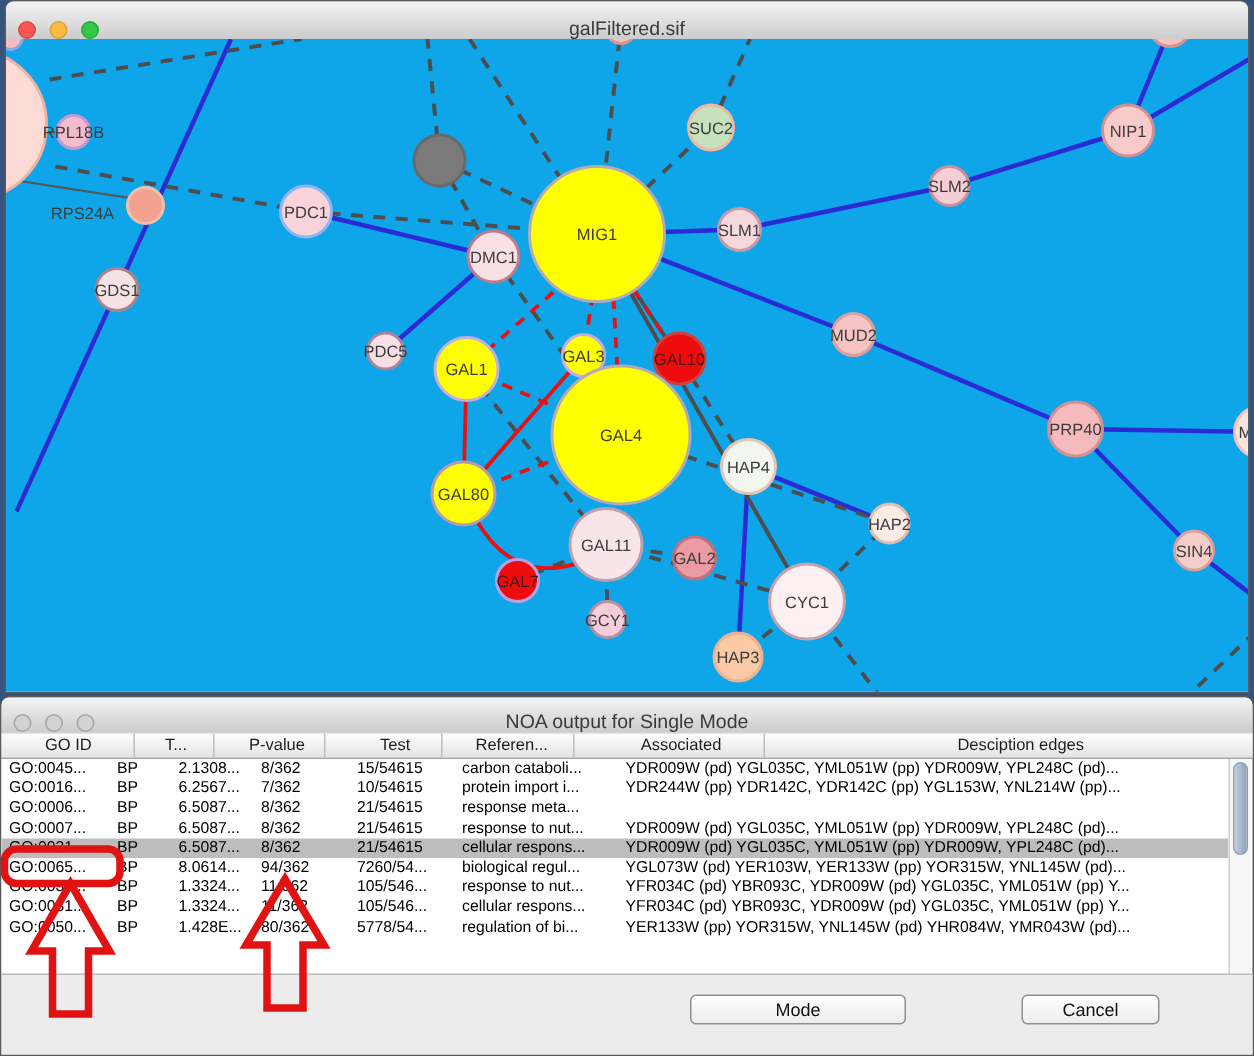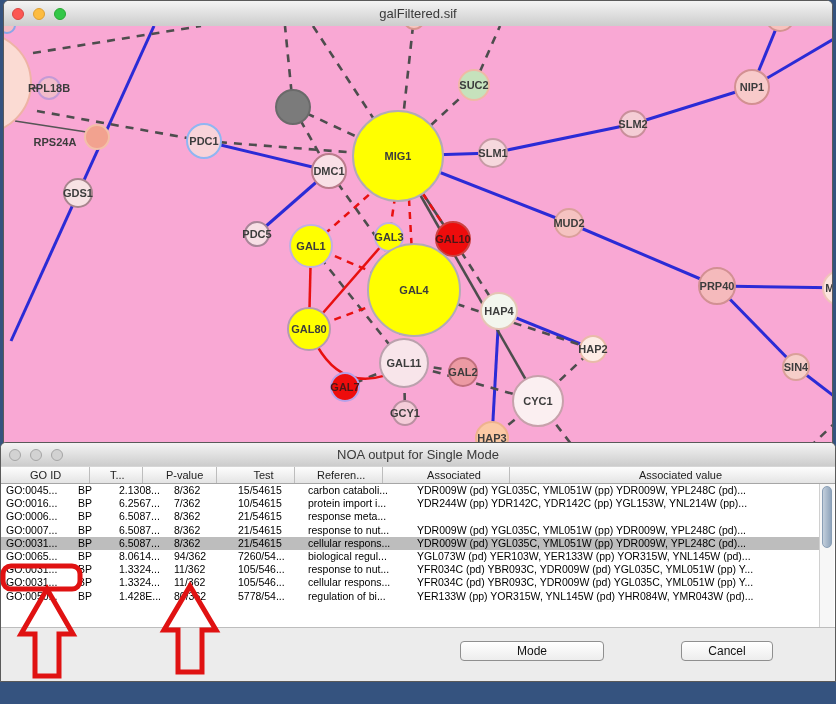--- a/index.html
+++ b/index.html
@@ -1,31 +1,31 @@
 <!DOCTYPE html>
 <html><head>
 <meta charset="utf-8">
 <style>
   html,body{margin:0;padding:0;}
   body{width:836px;height:704px;position:relative;overflow:hidden;background:#35537f;
        font-family:"Liberation Sans","DejaVu Sans",sans-serif;}
   .window{position:absolute;box-sizing:border-box;background:#fff;border:1px solid #5a5a5a;}
   .win-net{left:3px;top:0;width:830px;height:462px;border-radius:6px 6px 0 0;}
-  .win-noa{left:0;top:442px;width:836px;height:240px;border-radius:6px 6px 0 0;}
+  .win-noa{left:0;top:464px;width:836px;height:240px;border-radius:6px 6px 0 0;}
   .titlebar{position:relative;height:25px;background:linear-gradient(#f4f4f4,#cccccc);
             border-bottom:1px solid #9b9b9b;border-radius:5px 5px 0 0;
-            display:flex;align-items:center;padding-left:8px;gap:9px;}
+            display:flex;align-items:flex-end;padding-left:8px;gap:9px;}
   .titlebar2{height:23px;}
   .title{position:absolute;left:0;right:0;text-align:center;font-size:13px;color:#3a3a3a;}
   .tl{width:12px;height:12px;border-radius:50%;box-sizing:border-box;}
   .tl.red{background:#fc5753;border:1px solid #d94744;}
   .tl.yellow{background:#fdbc40;border:1px solid #dd9f34;}
   .tl.green{background:#33c748;border:1px solid #2aa835;}
   .tl.gray{background:#d2d2d2;border:1px solid #a5a5a5;}
-  .canvas{position:absolute;top:25px;left:0;right:0;bottom:0;overflow:hidden;background:#f9a8d4;font-weight:bold;}
+  .canvas{position:absolute;top:25px;left:0;right:0;bottom:0;overflow:hidden;background:#0ea5e9;}
   .edge-blue{stroke:#2b2bd6;stroke-width:3;fill:none;}
   .edge-dashed{stroke:#4d4d4d;stroke-width:2.6;stroke-dasharray:8 7;fill:none;}
   .edge-solid{stroke:#4d4d4d;stroke-width:2.6;fill:none;}
   .edge-red{stroke:#e81010;stroke-width:2.5;fill:none;}
   .edge-reddash{stroke:#e81010;stroke-width:2.5;stroke-dasharray:7 6;fill:none;}
   .edge-thin{stroke:#555;stroke-width:1.5;fill:none;}
   .node{stroke-width:2;}
   .nlabel{font-family:"Liberation Sans","DejaVu Sans",sans-serif;font-size:11px;}
   
   .thead{position:absolute;top:23px;left:0;right:0;height:18px;display:flex;
@@ -194,21 +194,21 @@
     <span class="tl gray"></span>
     <div class="title">NOA output for Single Mode</div>
   </div>
   <div class="thead" id="thead">
       <div class="hcell w0 a-left0">GO ID</div>
       <div class="hcell w1 a-left1">T...</div>
       <div class="hcell w2 a-left2">P-value</div>
       <div class="hcell w3 a-center">Test</div>
       <div class="hcell w4 a-left4">Referen...</div>
       <div class="hcell w5 a-center">Associated</div>
-      <div class="hcell w6 a-center">Associated value</div>
+      <div class="hcell w6 a-center">Desciption edges</div>
     </div>
   <div class="tbody" id="tbody">
       <div class="trow">
         <div class="cell w0 p0">GO:0045...</div>
         <div class="cell w1 p1">BP</div>
         <div class="cell w2 p2">2.1308...</div>
         <div class="cell w3 p3">8/362</div>
         <div class="cell w4 p4">15/54615</div>
         <div class="cell w5 p5">carbon cataboli...</div>
         <div class="cell w6 p6">YDR009W (pd) YGL035C, YML051W (pp) YDR009W, YPL248C (pd)...</div>

